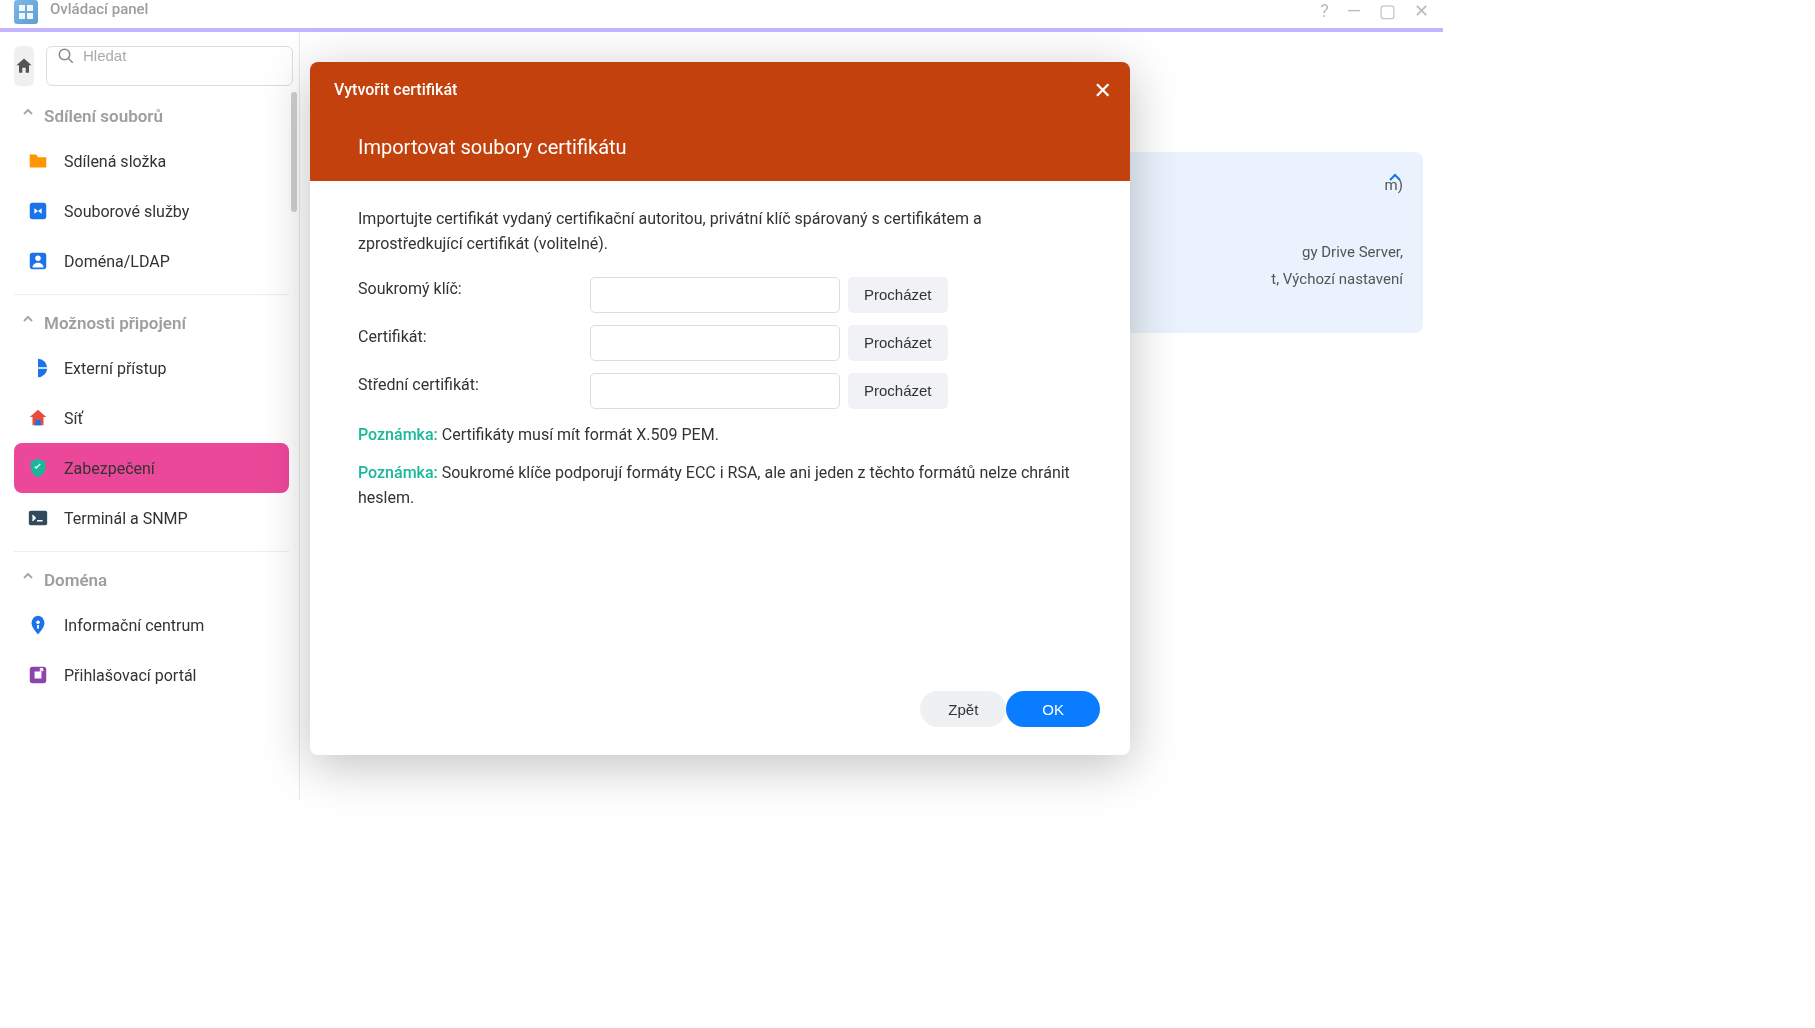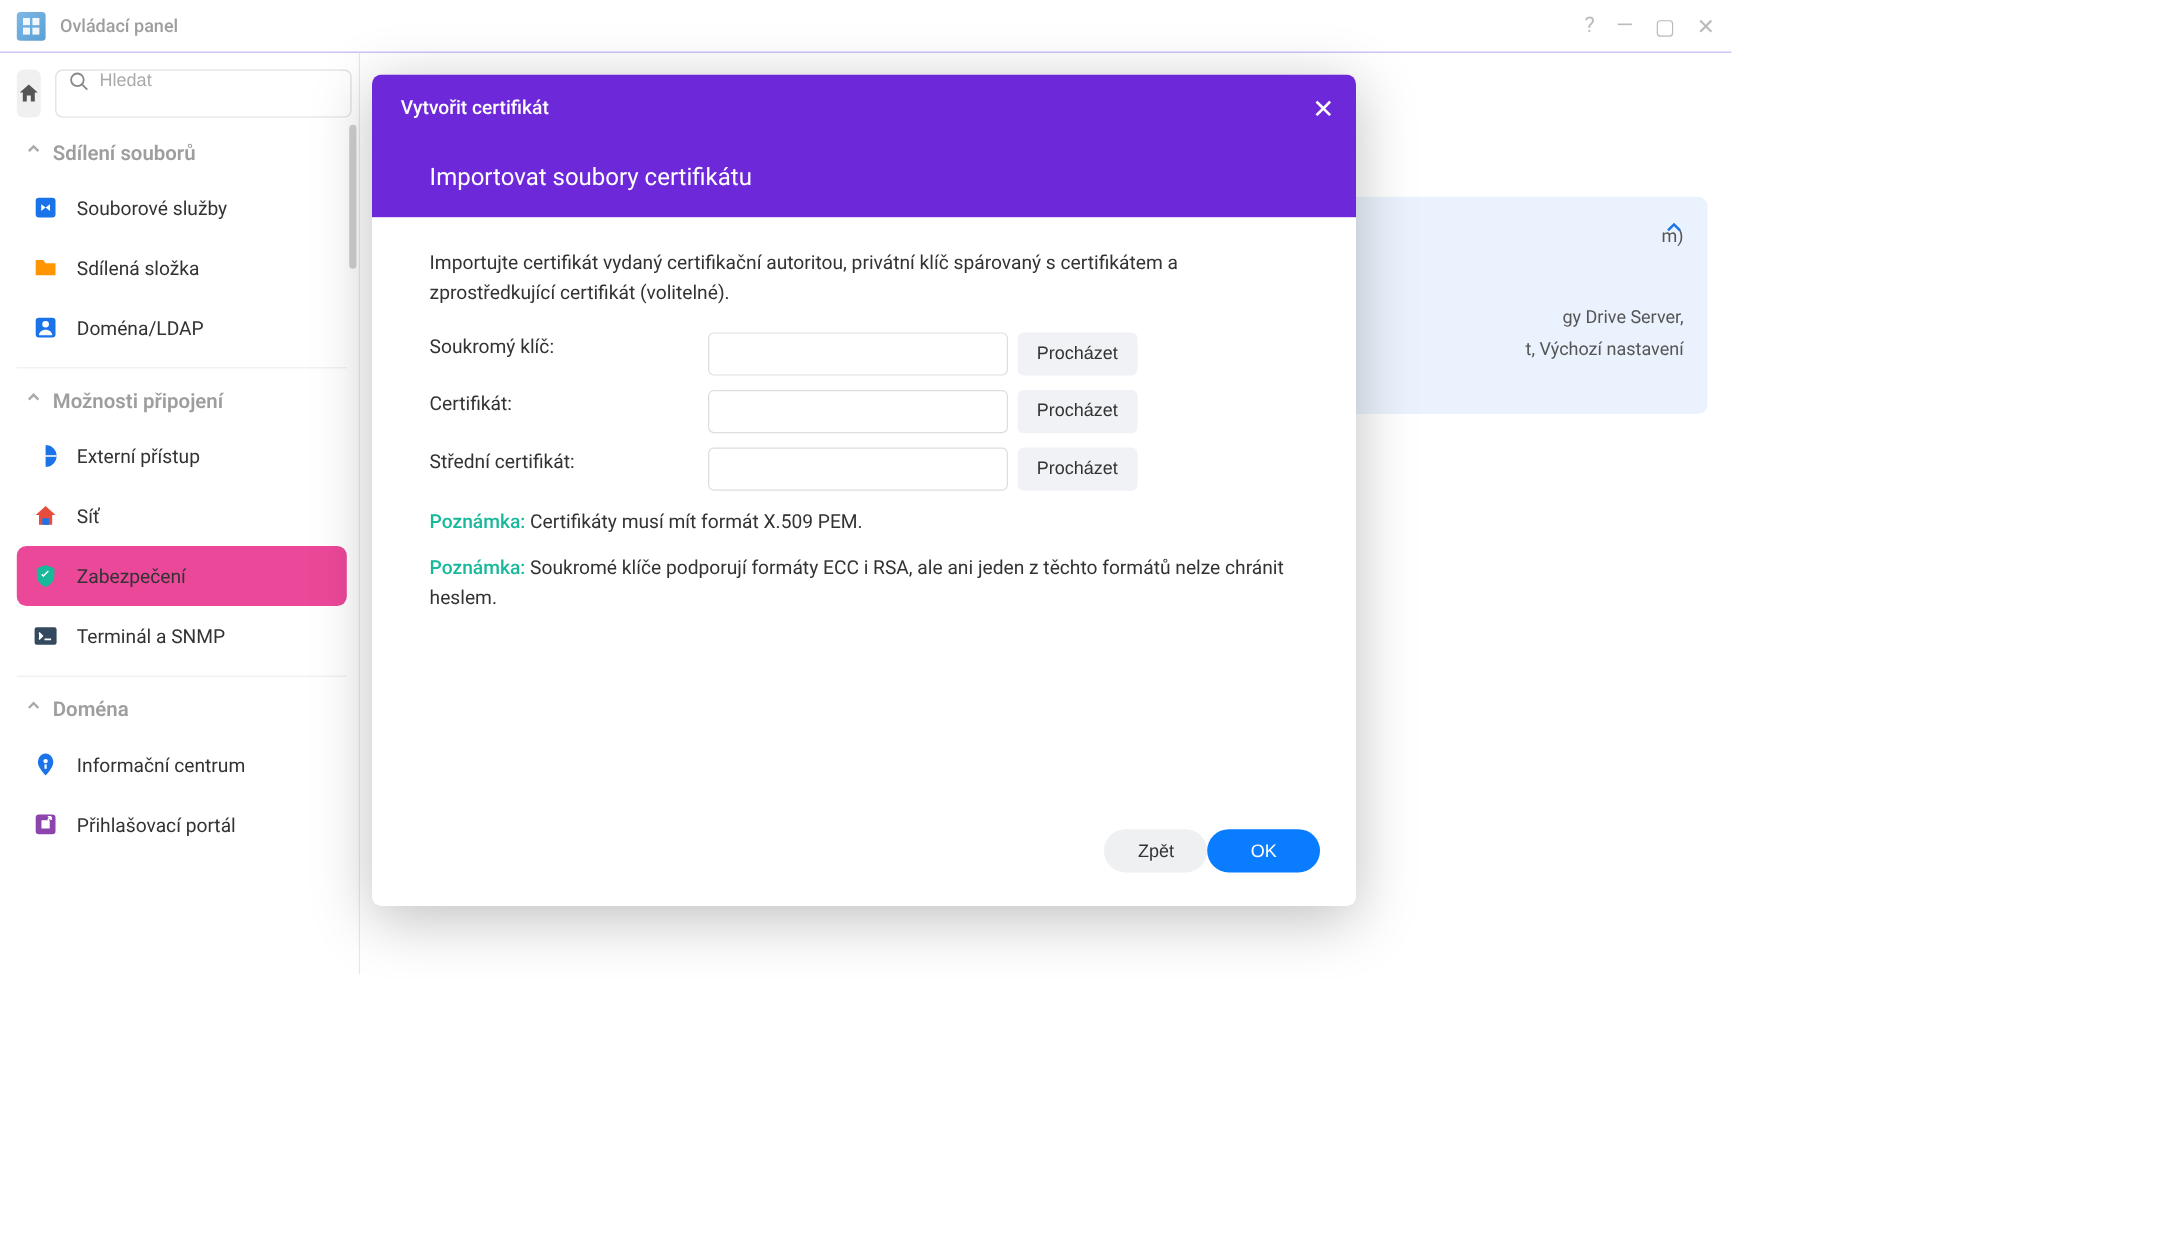--- a/index.html
+++ b/index.html
@@ -1,18 +1,18 @@
 <!DOCTYPE html>
 <html><head>
 <meta charset="utf-8">
 <style>
 * { box-sizing: border-box; margin: 0; padding: 0; }
 body { font-family: -apple-system, BlinkMacSystemFont, "Segoe UI", Roboto, sans-serif; background: #fff; width: 1443px; height: 816px; overflow: hidden; position: relative; }
 
-.titlebar { display: flex; align-items: center; height: 44px; padding: 0 14px; border-bottom: 1px solid #c4b5fd; }
+.titlebar { display: flex; height: 32px; padding: 0 14px; border-bottom: 4px solid #c4b5fd; }
 .titlebar-icon { width: 24px; height: 24px; background: linear-gradient(135deg, #7eb8e8, #5a9fd4); border-radius: 3px; margin-right: 12px; display:flex; align-items:center; justify-content:center;}
 .titlebar-title { color: #9e9e9e; font-size: 15px; font-weight: 500; flex: 1; }
 .titlebar-controls { display: flex; gap: 18px; color: #bbb; }
 .titlebar-controls span { cursor: pointer; font-size: 18px; }
 
 .main-area { display: flex; height: calc(100% - 48px); }
 
 .sidebar { width: 300px; border-right: 1px solid #e8e8e8; padding: 14px 10px 14px 14px; overflow-y: auto; position: relative;}
 .sidebar-scroll { position: absolute; right: 2px; top: 60px; width: 6px; height: 120px; background: #d0d0d0; border-radius: 3px; }
 
@@ -29,21 +29,21 @@
 .sidebar-item.active { background: #ec4899; }
 .sidebar-icon { width: 24px; height: 24px; display:flex; align-items:center; justify-content:center; }
 
 .section-divider { height: 1px; background: #eee; margin: 8px 0; }
 
 .content { flex: 1; padding: 20px; position: relative; }
 .cert-panel { background: #eaf3fd; border-radius: 8px; padding: 20px; position: relative; }
 .cert-panel-chevron { position: absolute; right: 20px; top: 18px; color: #1a73e8; }
 .cert-text { color: #555; font-size: 15px; line-height: 1.8; }
 .modal { position: absolute; left: 310px; top: 62px; width: 820px; height: 693px; background: #fff; border-radius: 8px; box-shadow: 0 10px 50px rgba(0,0,0,0.25); overflow: hidden; display:flex; flex-direction:column;}
-.modal-header { background: #6d28d9; color: #fff; padding: 18px 24px 22px 24px; }
+.modal-header { background: #c2410c; color: #fff; padding: 18px 24px 22px 24px; }
 .modal-title { font-size: 16px; font-weight: 500; }
 .modal-close { position: absolute; right: 18px; top: 16px; color: #fff; cursor: pointer; font-size: 22px; }
 .modal-subtitle { font-size: 20px; font-weight: 400; margin-top: 36px; margin-left: 24px;}
 .modal-body { padding: 26px 48px 10px 48px; flex:1; color: #333; font-size: 16px; line-height: 1.55;}
 .intro-text { margin-bottom: 20px; }
 .form-row { display: flex; align-items: flex-start; margin-bottom: 12px; }
 .form-label { width: 232px; font-size: 16px; }
 .form-input { width: 250px; height: 36px; border: 1px solid #ddd; border-radius: 5px; margin-right: 8px; padding: 0 8px; font-size:14px;}
 .browse-btn { height: 36px; padding: 0 16px; background: #f0f2f5; border: none; border-radius: 5px; font-size: 15px; cursor: pointer; color:#333;}
 .note { margin-top: 14px; font-size: 16px;}
@@ -98,33 +98,33 @@
     <div class="section-header">
       <svg viewBox="0 0 12 12">
           <path d="M2 8l4-4 4 4" stroke="#aaa" stroke-width="2" fill="none"></path>
         </svg>
       <span>Sdílení souborů</span>
     </div>
 
     <div class="sidebar-item">
       <span class="sidebar-icon">
           <svg width="22" height="22" viewBox="0 0 24 24">
+            <path class="ic-folder" d="M3 5h7l2 3h9v11H3z"></path>
+          </svg>
+        </span>
+      <span>Sdílená složka</span>
+    </div>
+    <div class="sidebar-item">
+      <span class="sidebar-icon">
+          <svg width="22" height="22" viewBox="0 0 24 24">
             <rect class="ic-blue" x="3" y="3" width="18" height="18" rx="3"></rect>
             <path fill="#fff" d="M8 9l4 3-4 3zM16 15l-4-3 4-3z"></path>
           </svg>
         </span>
       <span>Souborové služby</span>
-    </div>
-    <div class="sidebar-item">
-      <span class="sidebar-icon">
-          <svg width="22" height="22" viewBox="0 0 24 24">
-            <path class="ic-folder" d="M3 5h7l2 3h9v11H3z"></path>
-          </svg>
-        </span>
-      <span>Sdílená složka</span>
     </div>
     <div class="sidebar-item">
       <span class="sidebar-icon">
           <svg width="22" height="22" viewBox="0 0 24 24">
             <rect class="ic-blue" x="3" y="3" width="18" height="18" rx="3"></rect>
             <circle fill="#fff" cx="12" cy="9" r="3"></circle>
             <path fill="#fff" d="M6 19c0-3 3-5 6-5s6 2 6 5z"></path>
           </svg>
         </span>
       <span>Doména/LDAP</span>

